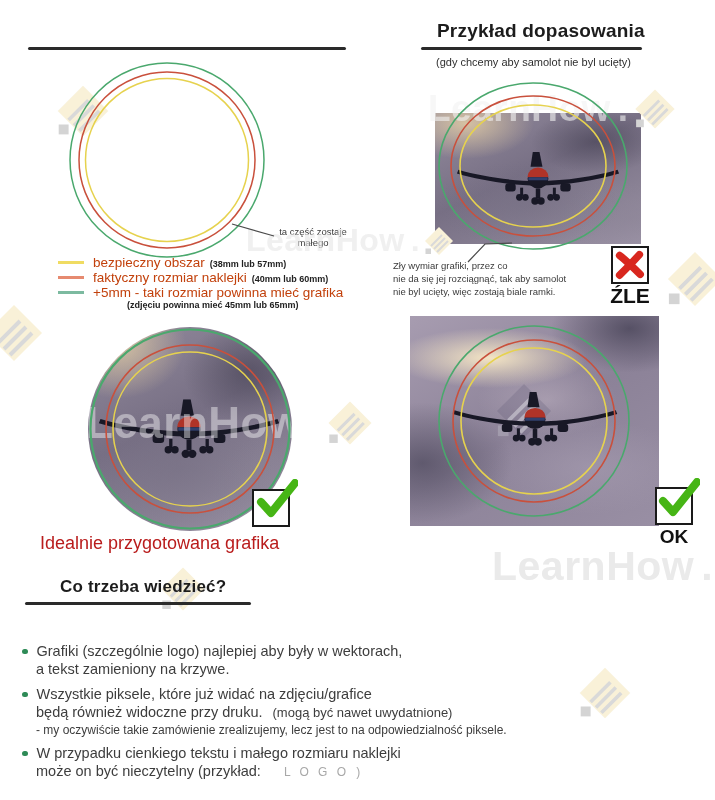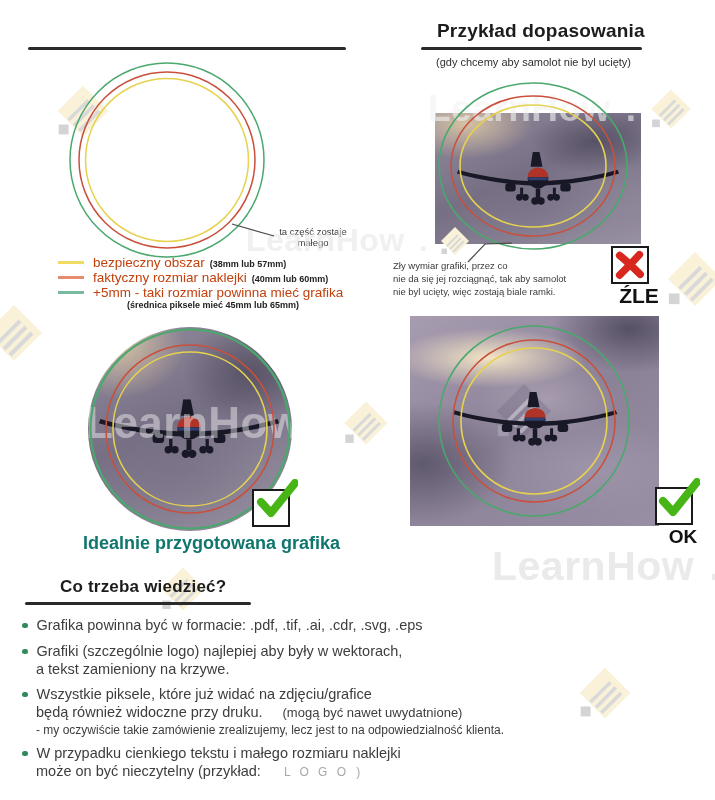--- a/index.html
+++ b/index.html
@@ -37,31 +37,31 @@
       radial-gradient(ellipse 55% 30% at 72% 72%, rgba(168,158,178,.55), rgba(168,158,178,0) 75%),
       radial-gradient(ellipse 40% 25% at 55% 40%, rgba(205,192,205,.4), rgba(205,192,205,0) 70%),
       linear-gradient(150deg,#a79cb0 0%,#8c8298 50%,#998fa4 100%);
   }
   .ring{fill:none;}
   .ring-g{stroke:var(--ring-green,#4aa86d);}
   .ring-r{stroke:var(--ring-red,#c9503c);}
   .ring-y{stroke:var(--ring-yellow,#e6d24e);}
   
   .mark-box{border:2.5px solid #1a1a1a;background:#fff;width:38px;height:38px;box-sizing:border-box;}
-  .status-label{font-weight:800;color:#111;text-align:center;margin-left:9px;}
-  
-  .wm{font-weight:700;letter-spacing:.5px;white-space:nowrap;display:flex;align-items:center;gap:8px;}
+  .status-label{font-weight:800;color:#111;text-align:center;}
+  
+  .wm{font-weight:700;letter-spacing:.5px;white-space:nowrap;display:flex;align-items:center;}
   
   .bullet-line{font-size:14.5px;color:#3d3d3d;white-space:nowrap;}
   .bullet-dot{display:inline-block;width:5.5px;height:5.5px;border-radius:50%;
     background:var(--bullet-green,#2e8b57);margin-right:9px;vertical-align:2px;}
   .note-inline{font-size:13px;color:#3d3d3d;}
   .small-line{font-size:12px;color:#3d3d3d;white-space:nowrap;}
   .logo-thin{color:#a8a8a8;font-size:12px;letter-spacing:3px;font-weight:400;}
-  .caption{font-weight:700;color:#0f766e;text-align:right;}
+  .caption{font-weight:400;color:#b91c1c;text-align:left;}
 </style>
 </head>
 <body>
 
 <div id="canvas">
 
   <svg width="0" height="0" style="position:absolute" aria-hidden="true">
     <defs>
       <symbol id="plane" viewBox="0 0 220 78">
         <polygon points="103,0 112,0 116,20 100,20" fill="#181826"></polygon>
@@ -154,21 +154,21 @@
     <div class="legend-row">
       <span class="legend-dash" style="background:var(--legend-red,#e68a70)"></span>
       <span class="legend-label">faktyczny rozmiar naklejki</span>
       <span class="legend-detail">(40mm lub 60mm)</span>
     </div>
     <div class="legend-row">
       <span class="legend-dash" style="background:var(--legend-teal,#7cbaa0)"></span>
       <span class="legend-label">+5mm - taki rozmiar powinna mieć grafika</span>
     </div>
   </div>
-  <div class="footnote abs" style="left:127px;top:300px">(średnica piksele mieć 45mm lub 65mm)</div>
+  <div class="footnote abs" style="left:127px;top:300px">(zdjęciu powinna mieć 45mm lub 65mm)</div>
 
   <div class="h1 abs" style="left:437px;top:20px">Przykład dopasowania</div>
   <div class="rule abs" style="left:421px;top:47px;width:221px"></div>
   <div class="subtitle abs" style="left:436px;top:56px">(gdy chcemy aby samolot nie byl ucięty)</div>
 
   <div class="photo-dark abs" style="left:435px;top:113px;width:206px;height:131px;z-index:1"></div>
   <svg class="abs" style="left:456px;top:152px;width:164px;height:58px;z-index:1" viewBox="0 0 220 78">
       <use href="#plane"></use>
     </svg>
   <svg class="abs" style="left:432px;top:80px;width:202px;height:174px;z-index:3" viewBox="0 0 202 174">
@@ -223,37 +223,34 @@
   </svg>
   <div class="mark-box abs" style="left:655px;top:487px;z-index:4"></div>
   <svg class="abs" style="left:656px;top:478px;width:44px;height:42px;z-index:5" viewBox="0 0 44 42">
     <path d="M7,23 L17,34 L41,4" stroke="var(--check-green,#46b515)" stroke-width="8" stroke-linecap="round" stroke-linejoin="round" fill="none"></path>
   </svg>
   <div class="status-label abs" style="left:652px;top:526px;width:44px;font-size:19px">OK</div>
 
   <div class="h1 abs" style="left:60px;top:577px;font-size:17px;z-index:1">Co trzeba wiedzieć?</div>
   <div class="rule abs" style="left:25px;top:602px;width:226px;height:2.6px;z-index:1"></div>
 
-  <div class="bullet-line abs" style="left:22px;top:617px">
-    <span class="bullet-dot"></span><span>Grafika powinna być w formacie: .pdf, .tif, .ai, .cdr, .svg, .eps</span>
-  </div>
 
   <div class="bullet-line abs" style="left:22px;top:643px">
     <span class="bullet-dot"></span><span>Grafiki (szczególnie logo) najlepiej aby były w wektorach,</span>
   </div>
   <div class="bullet-line abs" style="left:36px;top:661px">a tekst zamieniony na krzywe.</div>
 
   <div class="bullet-line abs" style="left:22px;top:686px">
     <span class="bullet-dot"></span><span>Wszystkie piksele, które już widać na zdjęciu/grafice</span>
   </div>
   <div class="bullet-line abs" style="left:36px;top:704px">
     <span>będą również widoczne przy druku.</span>
-    <span class="note-inline" style="margin-left:16px">(mogą być nawet uwydatnione)</span>
-  </div>
-  <div class="small-line abs" style="left:36px;top:723px">- my oczywiście takie zamówienie zrealizujemy, lecz jest to na odpowiedzialność klienta.</div>
+    <span class="note-inline" style="margin-left:6px">(mogą być nawet uwydatnione)</span>
+  </div>
+  <div class="small-line abs" style="left:36px;top:723px">- my oczywiście takie zamówienie zrealizujemy, lecz jest to na odpowiedzialność piksele.</div>
 
   <div class="bullet-line abs" style="left:22px;top:745px">
     <span class="bullet-dot"></span><span>W przypadku cienkiego tekstu i małego rozmiaru naklejki</span>
   </div>
   <div class="bullet-line abs" style="left:36px;top:763px">
     <span>może on być nieczytelny (przykład:</span>
     <span class="logo-thin" style="margin-left:19px">L O G O</span>
     <span class="logo-thin" style="margin-left:3px">)</span>
   </div>
 

